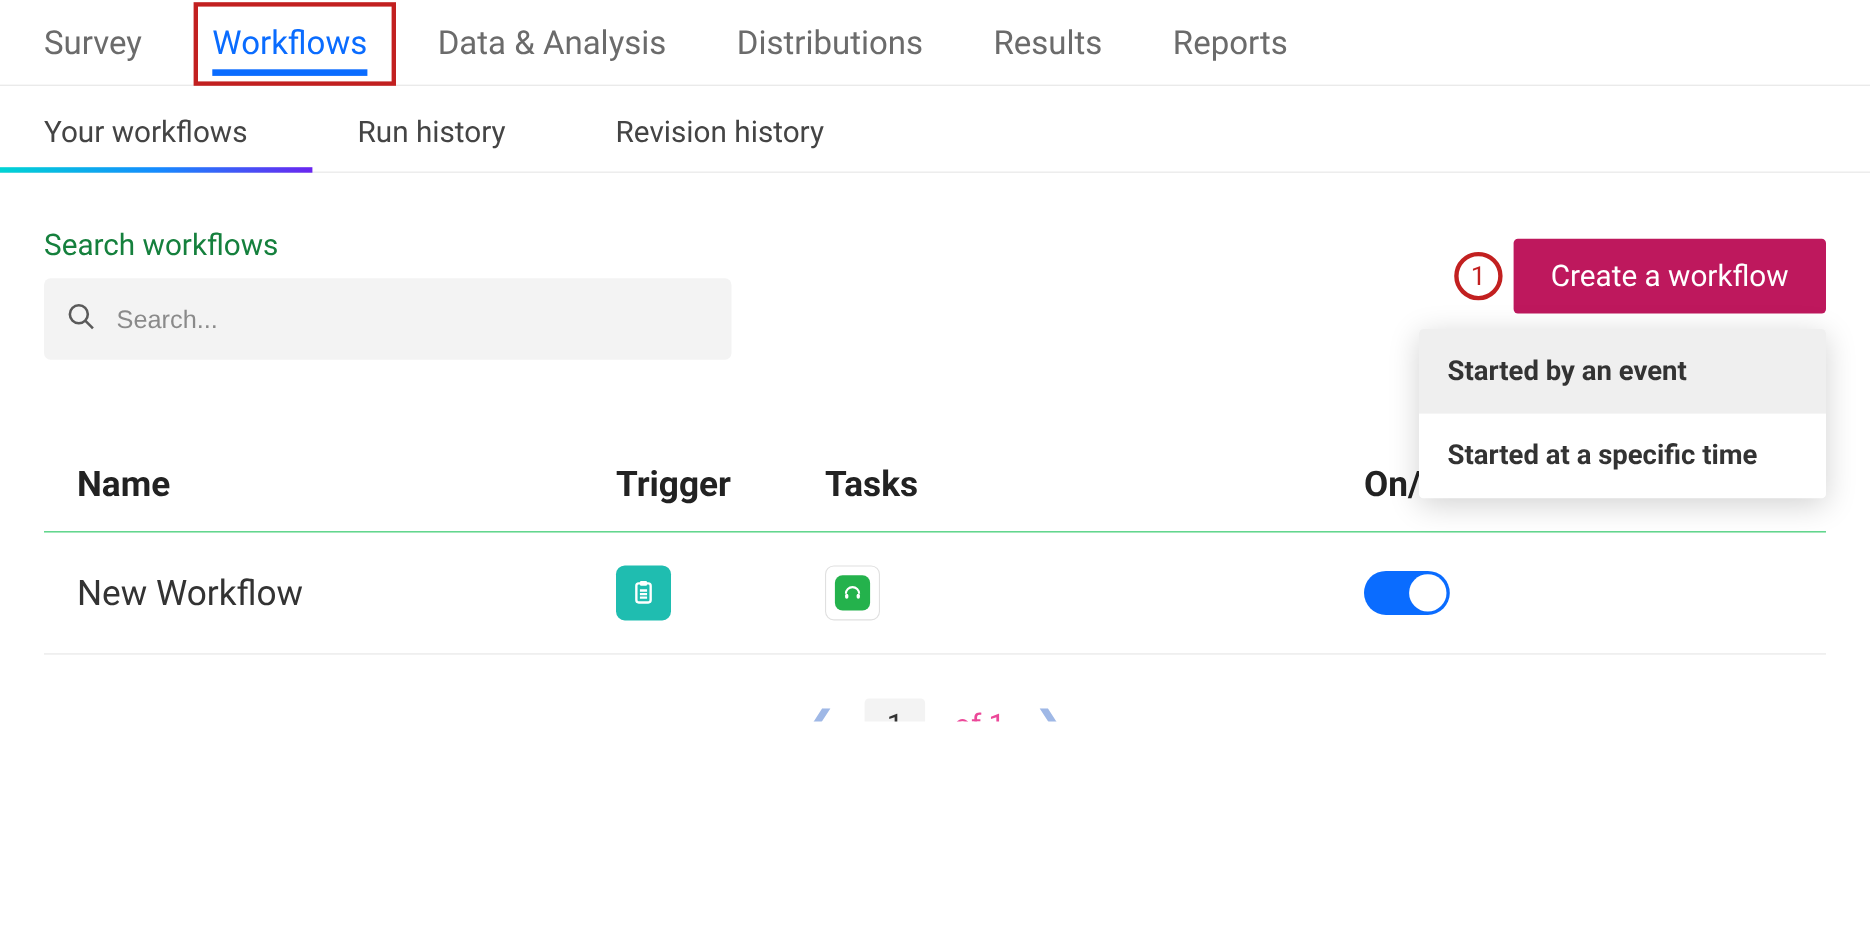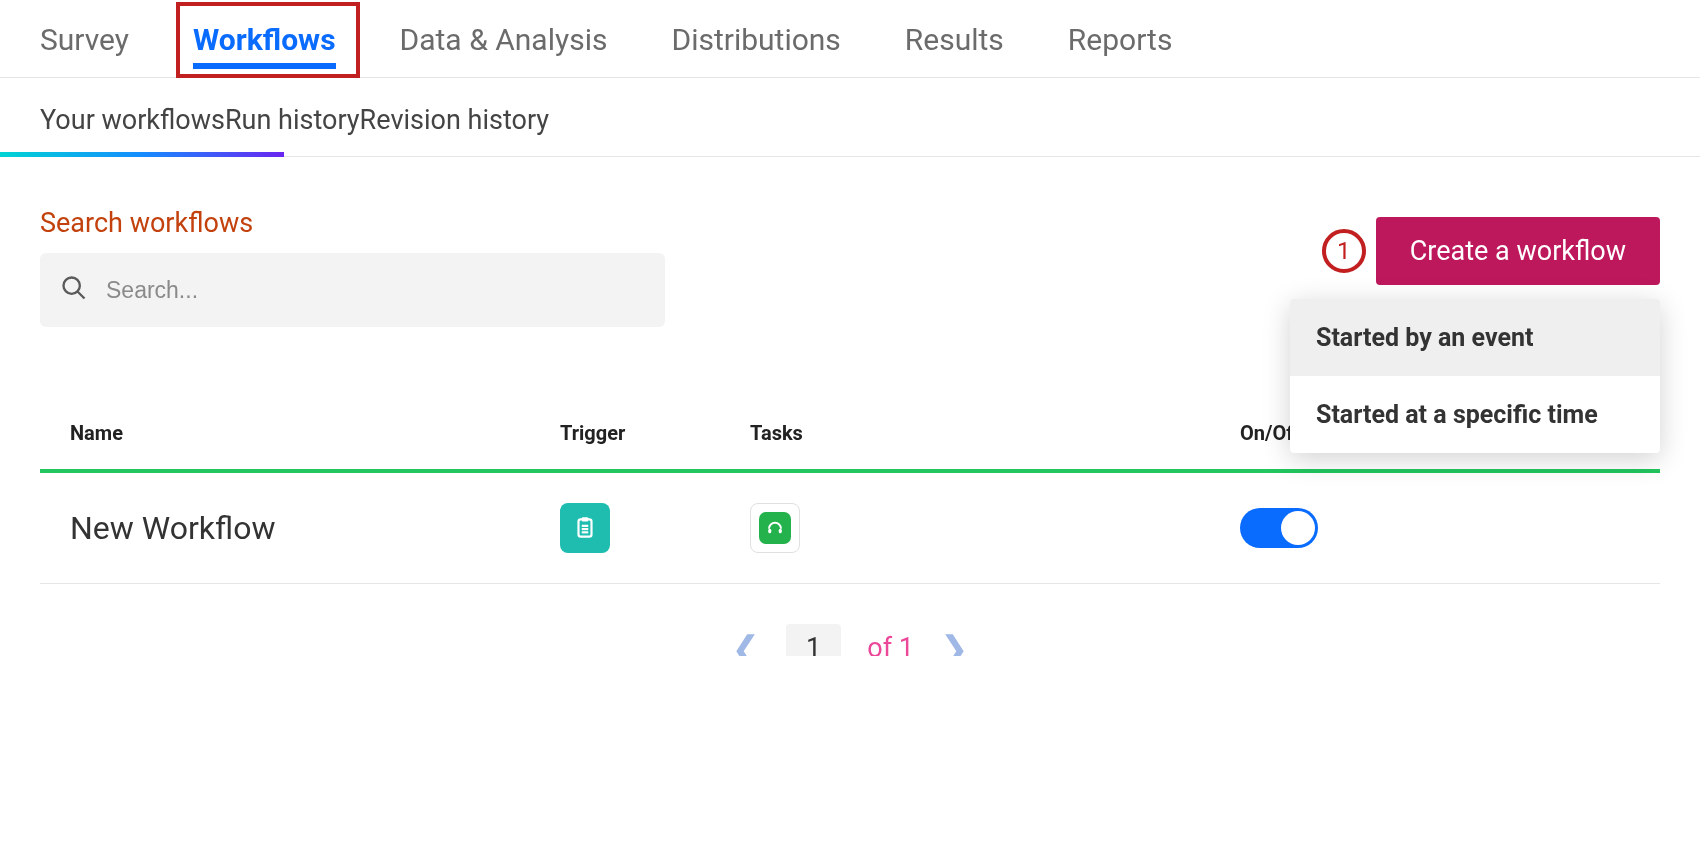--- a/index.html
+++ b/index.html
@@ -26,21 +26,21 @@
     font-weight: 400;
     cursor: pointer;
     height: 100%;
     display: flex;
     align-items: flex-start;
     padding-top: 4px;
     position: relative;
   }
   .top-tab.active {
     color: #0a6cff;
-    font-weight: 700;
+    font-weight: 400;
   }
   .top-tab.active::after {
     content: "";
     position: absolute;
     bottom: 8px;
     left: 0; right: 0;
     height: 6px;
     background: #0a6cff;
   }
   .top-tab-highlight {
@@ -48,20 +48,21 @@
     top: 2px; left: 176px;
     width: 184px; height: 76px;
     border: 4px solid #c22020;
     pointer-events: none;
   }
 
   
   .sub-tabs {
     display: flex;
     align-items: flex-end;
+    gap: 100px;
     padding: 26px 40px 20px 40px;
     border-bottom: 1px solid #e5e5e5;
     position: relative;
   }
   .sub-tab {
     font-size: 27px;
     color: #444;
     cursor: pointer;
   }
   .sub-tab.active {
@@ -74,21 +75,21 @@
     width: 284px;
     height: 5px;
     background: linear-gradient(90deg, #00d4d4 0%, #158cff 50%, #6a25f0 100%);
   }
 
   
   .content { padding: 50px 40px 0 40px; position: relative; }
 
   .search-label {
     font-size: 27px;
-    color: #c2410c;
+    color: #15803d;
     margin-bottom: 14px;
   }
   .search-box {
     width: 625px;
     height: 74px;
     background: #f3f3f3;
     border-radius: 6px;
     display: flex;
     align-items: center;
     padding: 0 20px;
@@ -141,22 +142,22 @@
     cursor: pointer;
     font-weight: bold;
   }
   .dropdown-item.hover { background: #efefef; }
 
   
   .table { margin-top: 70px; }
   .thead {
     display: flex;
     padding: 24px 30px;
-    border-bottom: 4px solid #22c55e;
-    font-size: 20px;
+    border-bottom: 1px solid #22c55e;
+    font-size: 32px;
     font-weight: 700;
     color: #222;
     align-items: center;
   }
   .col-name { width: 490px; }
   .col-trigger { width: 190px; }
   .col-tasks { width: 490px; }
   .col-onoff { width: 120px; }
 
   .trow {

